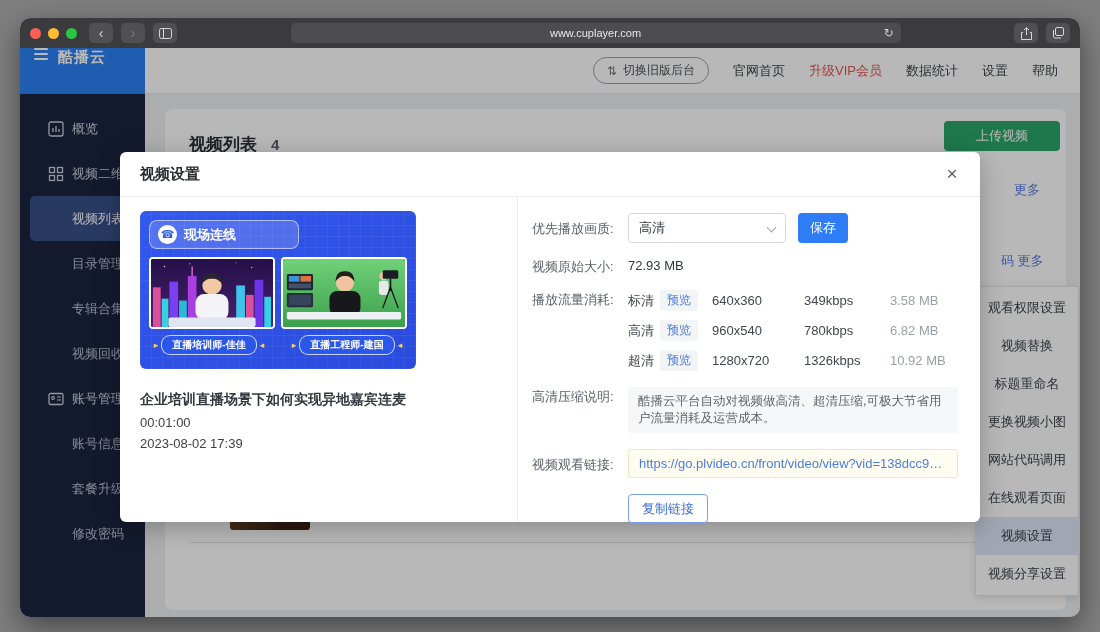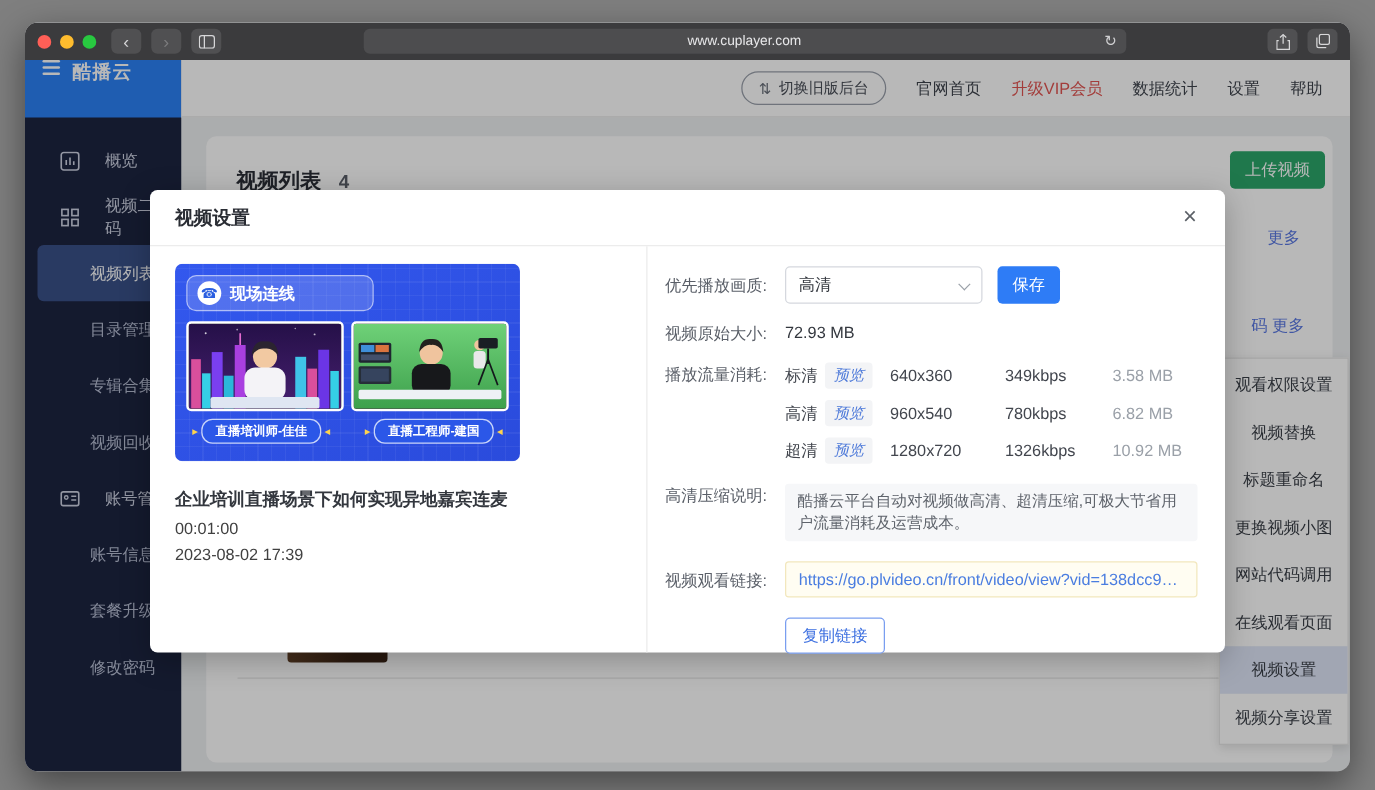--- a/index.html
+++ b/index.html
@@ -21,39 +21,39 @@
 
   
   .app { position:absolute; left:0; top:30px; right:0; bottom:0; display:flex; }
 
   .sidebar { width:125px; background:#1c2440; flex-shrink:0; display:flex; flex-direction:column; }
   .logo { height:46px; background:#2b82f6; display:flex; align-items:flex-start; gap:10px; padding:0 14px; color:#fff; }
   .burger { width:14px; display:flex; flex-direction:column; gap:3px; }
   .burger i { height:2px; background:#fff; border-radius:1px; display:block; }
   .logo-text { font-size:15px; font-weight:bold; letter-spacing:1px; }
   .nav { padding-top:12px; }
-  .nav-item { height:45px; display:flex; align-items:center; gap:20px; padding-left:28px; color:#cdd2e2; font-size:13px; cursor:pointer; }
+  .nav-item { height:45px; display:flex; align-items:center; gap:8px; padding-left:28px; color:#cdd2e2; font-size:13px; cursor:pointer; }
   .nav-item.sub { padding-left:52px; color:#b7bed3; }
   .nav-item.active { background:#3a5188; border-radius:5px 0 0 5px; margin-left:10px; padding-left:42px; color:#ffffff; }
   .nav-ic { width:16px; height:16px; flex-shrink:0; }
   .nav-ic svg { width:16px; height:16px; display:block; }
 
   .right { flex:1; display:flex; flex-direction:column; min-width:0; }
   .app-header { height:46px; background:#ffffff; display:flex; align-items:center; justify-content:flex-end; gap:24px; padding-right:22px; border-bottom:1px solid #e8e8e8; }
   .pill { display:flex; align-items:center; gap:6px; border:1px solid #9aa0ab; border-radius:15px; height:27px; padding:0 13px; font-size:12px; color:#4a4f58; }
   .pill .ic { font-size:12px; color:#6a707a; }
   .hnav { font-size:13px; color:#3f444d; cursor:pointer; }
   .hnav.vip { color:#e25552; }
 
   .content { position:relative; flex:1; }
   .card { position:absolute; left:20px; right:14px; top:15px; bottom:7px; background:#fff; border-radius:8px; }
   .card-title-row { position:absolute; left:24px; top:24px; display:flex; align-items:baseline; gap:14px; }
   .card-title { font-size:17px; font-weight:bold; color:#2b2f36; }
   .card-count { font-size:15px; color:#5a5f68; font-weight:bold; }
-  .upload-btn { position:absolute; right:6px; top:12px; width:76px; height:30px; background:#2ba76a; color:#fff; font-size:13px; border:none; border-radius:4px; display:flex; align-items:center; justify-content:center; }
+  .upload-btn { position:absolute; right:6px; top:12px; width:116px; height:30px; background:#2ba76a; color:#fff; font-size:13px; border:none; border-radius:4px; display:flex; align-items:center; justify-content:center; }
   .more-link { position:absolute; right:26px; top:72px; font-size:13px; color:#5b79e3; }
   .partial-links { position:absolute; left:836px; top:143px; font-size:13px; color:#5b79e3; }
   .row-thumb { position:absolute; left:65px; top:386px; width:80px; height:35px; border-radius:3px; background:linear-gradient(120deg,#6e4a2c,#3a2315 70%); }
   .row-divider { position:absolute; left:25px; right:25px; top:433px; height:1px; background:#e4e4e4; }
 
   
   .ctx-menu { position:absolute; left:955px; top:268px; width:104px; background:#fff; border:1px solid #e6e6e6; box-shadow:0 2px 8px rgba(0,0,0,.12); z-index:2; padding:2px 0; }
   .ctx-item { height:38px; display:flex; align-items:center; justify-content:center; font-size:13px; color:#3a3f47; cursor:pointer;text-align:right; }
   .ctx-item.active { background:#dfe6f8; }
 
@@ -87,21 +87,21 @@
   .frow { display:flex; margin-bottom:14px; }
   .flabel { width:96px; flex-shrink:0; font-size:13px; color:#5a5f68; padding-top:7px; }
   .flabel.tight { padding-top:1px; }
   .select { width:158px; height:30px; border:1px solid #d5d8de; border-radius:4px; display:flex; align-items:center; padding:0 10px; font-size:13px; color:#33373e; position:relative; }
   .select .chev { position:absolute; right:10px; top:10px; width:7px; height:7px; border-right:1.5px solid #9aa0a8; border-bottom:1.5px solid #9aa0a8; transform:rotate(45deg); }
   .save-btn { width:50px; height:30px; margin-left:12px; background:#2e7cf6; color:#fff; border:none; border-radius:4px; font-size:13px; }
   .fvalue { font-size:13px; color:#33373e; padding-top:1px; }
   .traffic { display:flex; flex-direction:column; gap:9px; }
   .t-row { display:flex; align-items:center; font-size:13px; color:#42464e; }
   .t-name { width:32px; }
-  .t-prev { background:#f3f4f6; color:#4d79d9; font-size:12px; border-radius:3px; padding:2px 7px; margin-right:14px; cursor:pointer;font-style:italic; }
+  .t-prev { background:#f3f4f6; color:#4d79d9; font-size:12px; border-radius:3px; padding:2px 7px; margin-right:14px; cursor:pointer; }
   .t-res { width:92px; }
   .t-bit { width:86px; }
   .t-size { color:#9aa0a8; }
   .gray-box { flex:1; background:#f6f7f9; border-radius:3px; padding:6px 10px; font-size:12.5px; color:#5f646c; }
   .link-box { flex:1; background:#fffdf2; border:1px solid #f2e7bd; border-radius:3px; padding:6px 10px; font-size:13px; color:#4a7de0; white-space:nowrap; overflow:hidden; text-overflow:ellipsis; }
   .copy-btn { margin-left:96px; width:80px; height:29px; background:#fff; border:1px solid #7a9ef0; border-radius:4px; color:#3c6fe0; font-size:13px;text-align:center; }
 </style>
 </head>
 <body>
 

